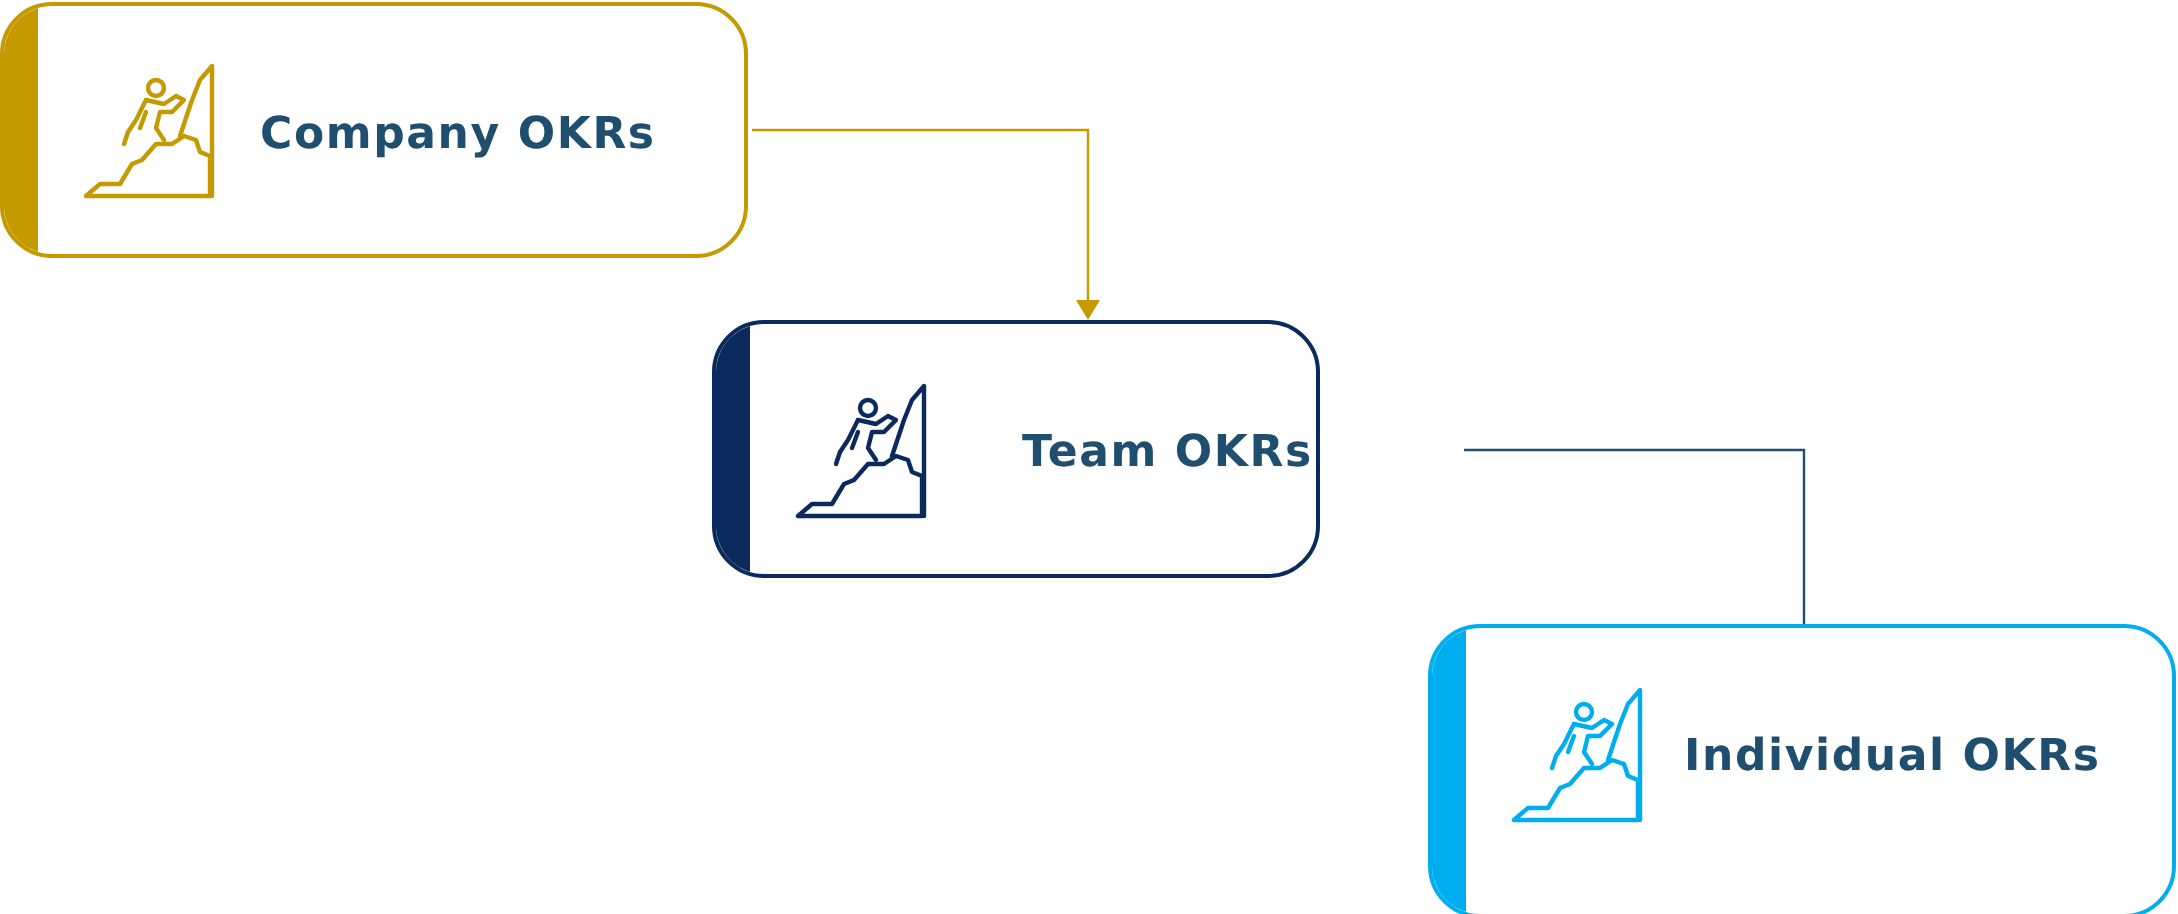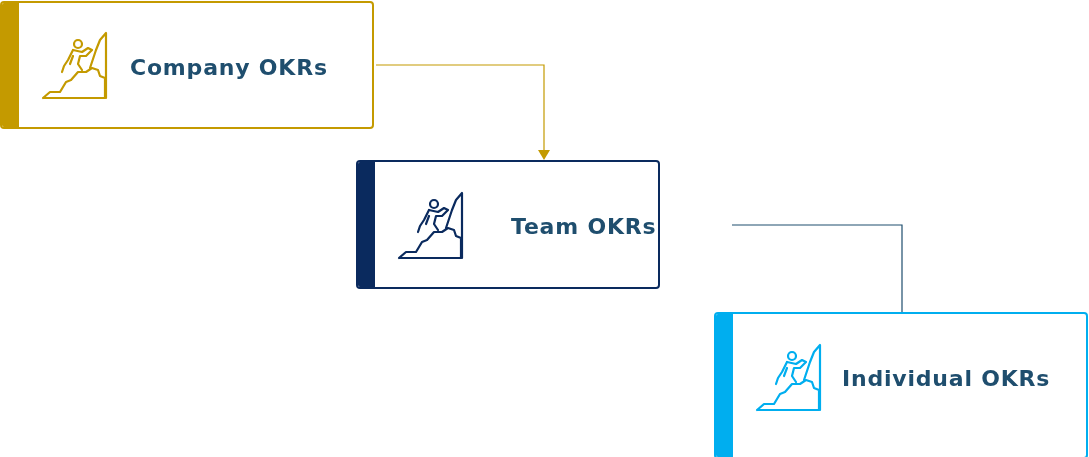--- a/index.html
+++ b/index.html
@@ -1,17 +1,17 @@
 <!DOCTYPE html>
 <html><head>
 <meta charset="utf-8">
 <style>
   html,body{margin:0;padding:0;background:#fff;}
   body{width:1089px;height:457px;position:relative;overflow:hidden;font-family:"DejaVu Sans","Liberation Sans",sans-serif;}
-  .box{position:absolute;box-sizing:border-box;background:#fff;border-radius:4px;border:2px solid;overflow:hidden;}
+  .box{position:absolute;box-sizing:border-box;background:#fff;border-radius:26px;border:2px solid;overflow:hidden;}
   .bar{position:absolute;left:0;top:0;bottom:0;width:17px;}
   .icon{position:absolute;}
   .label{position:absolute;font-size:22px;font-weight:bold;color:#1f4e6e;letter-spacing:0.8px;white-space:nowrap;}
   #b1{left:0;top:1px;width:374px;height:128px;border-color:#c49a00;}
   #b1 .bar{background:#c49a00;}
   #b1 .icon{left:38px;top:27px;}
   #b1 .label{left:128px;top:52px;}
   #b2{left:356px;top:160px;width:304px;height:129px;border-color:#0a2a5e;}
   #b2 .bar{background:#0a2a5e;}
   #b2 .icon{left:38px;top:28px;}

